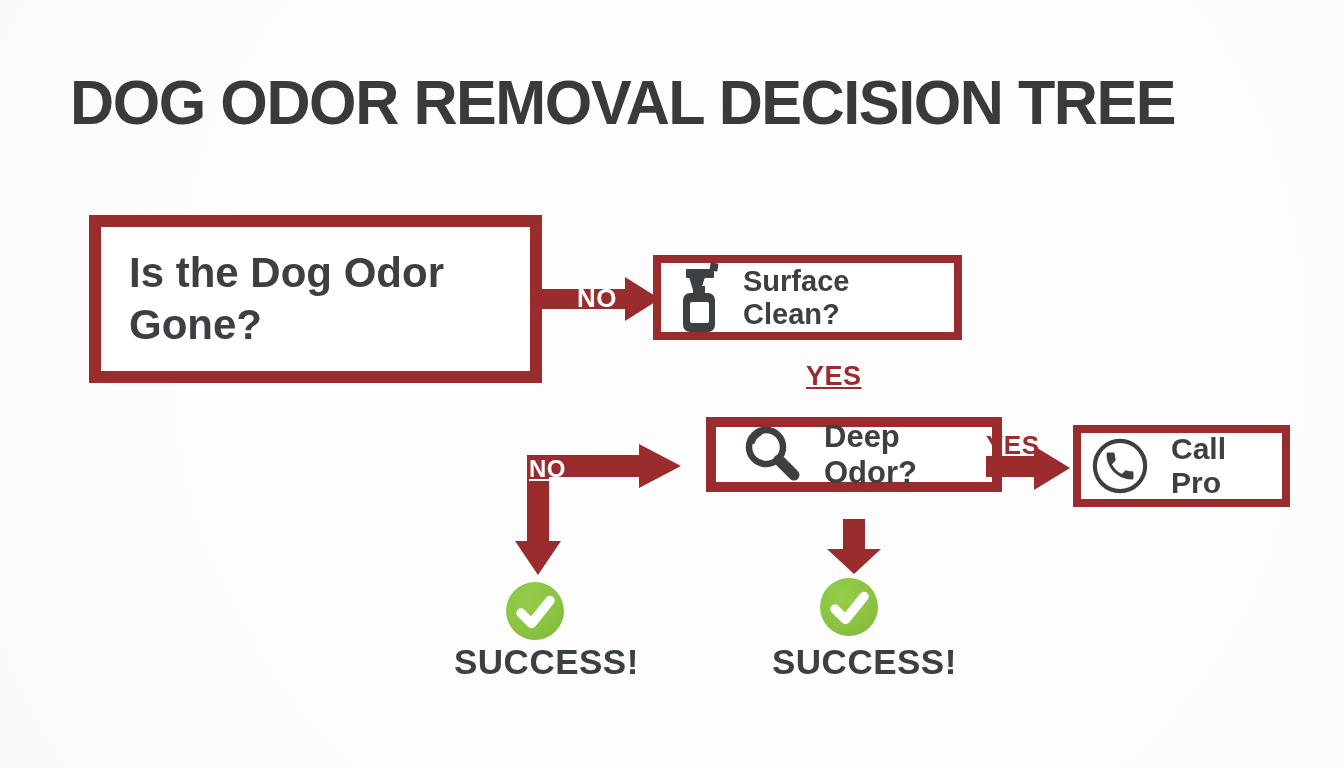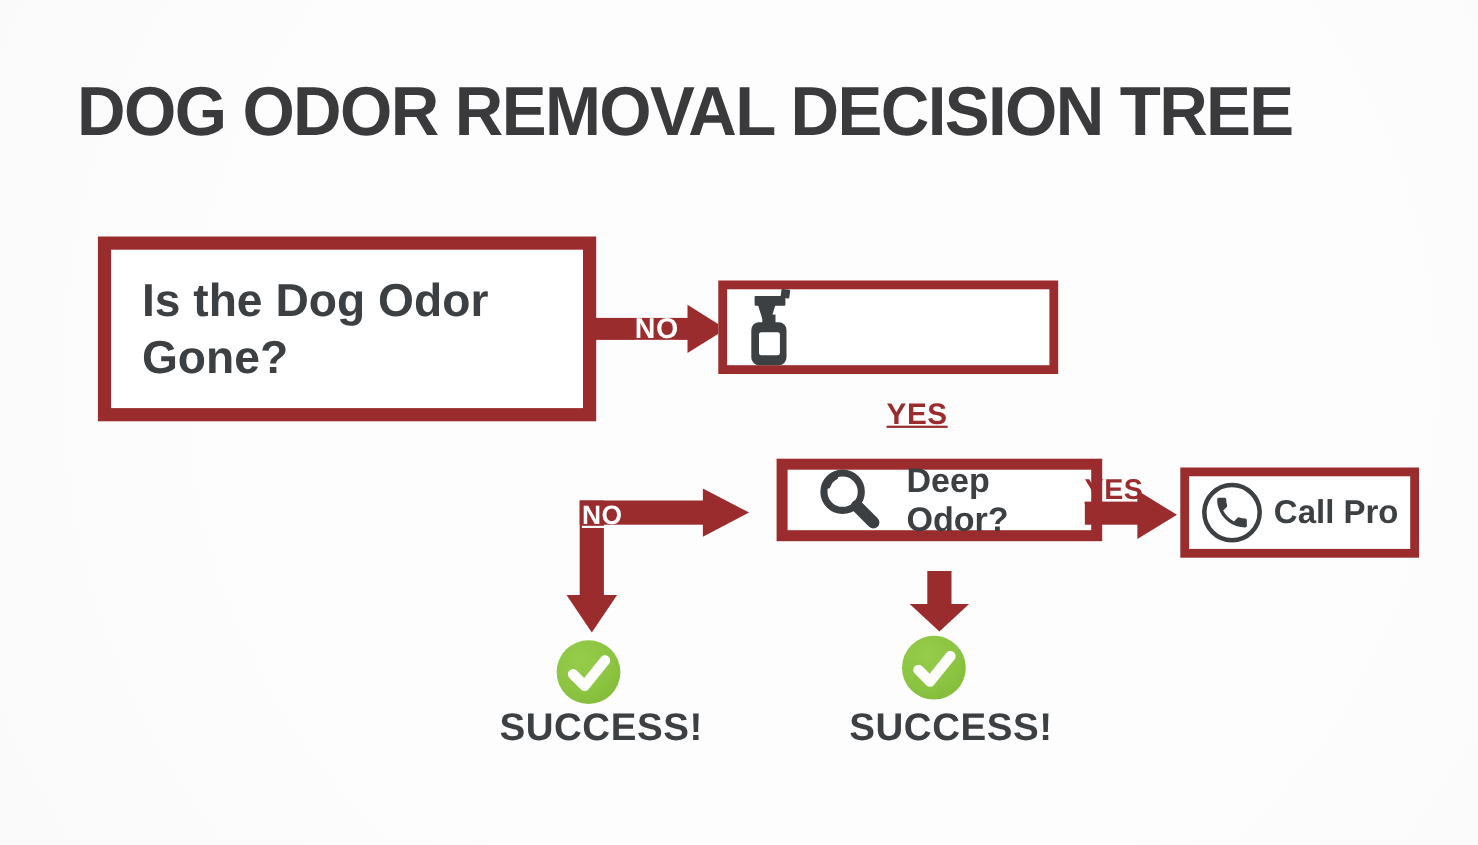--- a/index.html
+++ b/index.html
@@ -51,21 +51,21 @@
   }
   .node-deep {
     left: 706px; top: 417px; width: 296px; height: 75px;
     border-width: 10px;
     font-size: 31px;
     padding-left: 22px; gap: 18px;
   }
   .node-callpro {
     left: 1073px; top: 425px; width: 217px; height: 82px;
     font-size: 30px;
-    padding-left: 10px; gap: 9px;
+    padding-left: 10px; gap: 22px;
   }
   .node .icon { flex: 0 0 auto; display: block; }
 
   
   .arrow { pointer-events: none; }
   .arrow svg { display: block; }
 
   .edge-label {
     font-weight: bold;
     letter-spacing: 0.5px;
@@ -110,20 +110,21 @@
 
   <div class="abs node node-surface">
     <svg class="icon" width="40" height="71" viewBox="0 0 40 71">
       <rect x="29" y="1" width="8" height="8" rx="1" fill="#3d4043" transform="rotate(8 33 5)"></rect>
       <rect x="5" y="7" width="28" height="9" rx="1" fill="#3d4043"></rect>
       <polygon points="8,15 24,15 20,28 12,28" fill="#3d4043"></polygon>
       <rect x="12" y="24" width="12" height="10" fill="#3d4043"></rect>
       <rect x="2" y="31" width="32" height="39" rx="7" fill="#3d4043"></rect>
       <rect x="9" y="40" width="19" height="21" rx="2" fill="#ffffff"></rect>
     </svg>
+    <span>Surface Clean?</span>
   </div>
 
   <div class="abs edge-label red" style="left:806px; top:361px; font-size:27px;">YES</div>
 
   <div class="abs arrow" style="left:515px; top:444px;">
     <svg width="168" height="134" viewBox="0 0 168 134">
       <rect x="12" y="11" width="113" height="22" fill="#9b2c2e"></rect>
       <polygon points="124,0 166,22 124,44" fill="#9b2c2e"></polygon>
       <rect x="12" y="11" width="22" height="86" fill="#9b2c2e"></rect>
       <polygon points="0,97 46,97 23,131" fill="#9b2c2e"></polygon>

